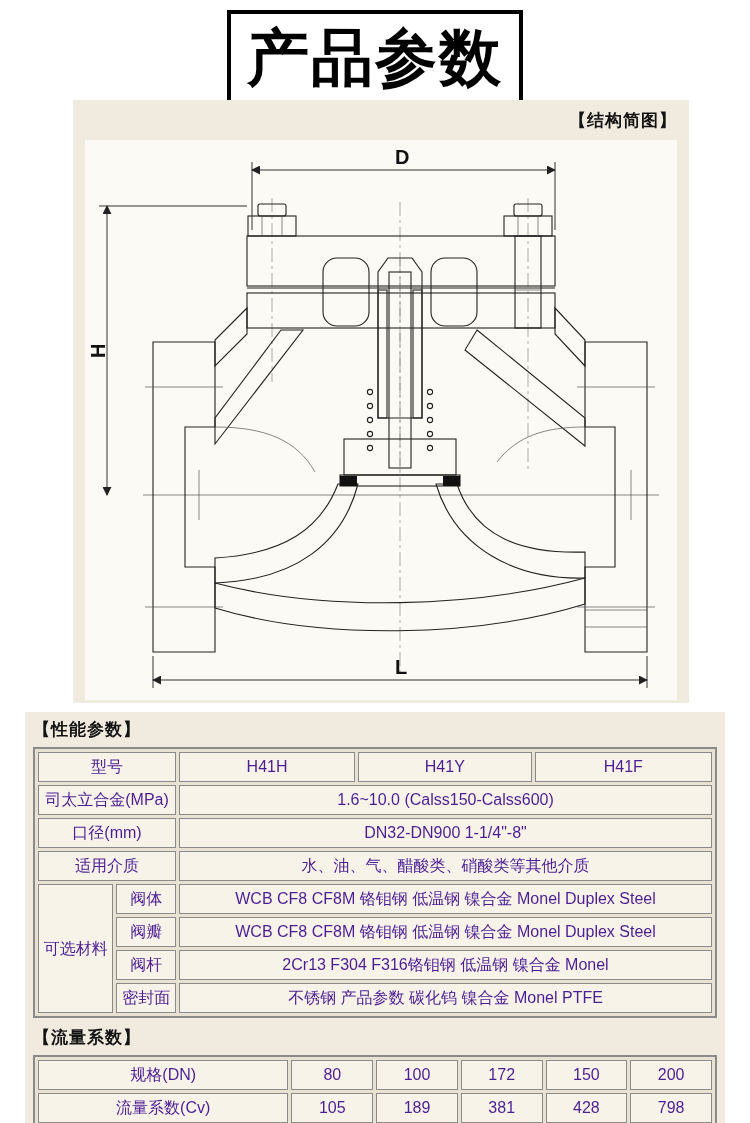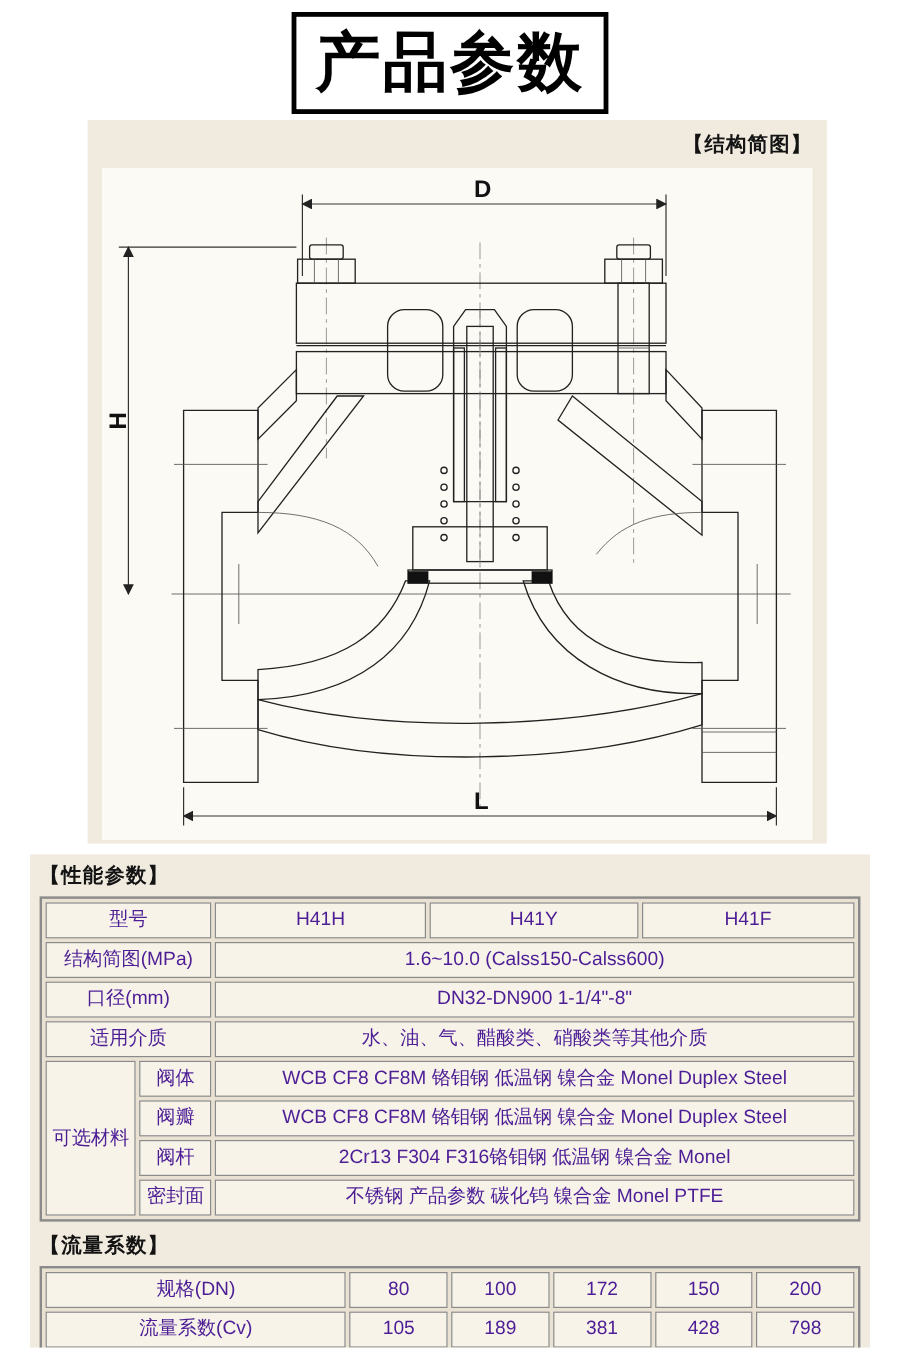--- a/index.html
+++ b/index.html
@@ -5,21 +5,21 @@
   html,body{margin:0;padding:0;}
   body{
     width:750px;height:1123px;position:relative;overflow:hidden;
     background:#ffffff;color:#1d1d1d;
     font-family:"Liberation Sans","DejaVu Sans",sans-serif;
   }
   
   .title-box{
     position:absolute;top:10px;left:50%;transform:translateX(-50%);
     border:4px solid #000;background:#fff;
-    padding:2px 16px;font-size:54px;font-weight:bold;letter-spacing:2px;color:#000;
+    padding:2px 16px;font-size:62px;font-weight:bold;letter-spacing:2px;color:#000;
     white-space:nowrap;
     text-align:right;
   }
   
   .panel{background:#f1ebdf;box-sizing:border-box;position:absolute;}
   .panel-diagram{left:73px;top:100px;width:616px;height:603px;padding:9px 12px;text-align:right;}
   .panel-params{left:25px;top:712px;width:700px;height:518px;padding:6px 8px;}
   .sec-label{font-size:17px;font-weight:bold;color:#131313;letter-spacing:1px;}
   .diagram-frame{margin-top:8px;width:592px;height:560px;background:#fcfaf4;}
   
@@ -165,21 +165,21 @@
         <col style="width:26.8%">
       </colgroup>
     <tbody>
         <tr>
       <td colspan="2">型号</td>
       <td>H41H</td>
       <td>H41Y</td>
       <td>H41F</td>
     </tr>
     <tr>
-      <td colspan="2">结构简图(MPa)</td>
+      <td colspan="2">司太立合金(MPa)</td>
       <td colspan="3">1.6~10.0 (Calss150-Calss600)</td>
     </tr>
     <tr>
       <td colspan="2">口径(mm)</td>
       <td colspan="3">DN32-DN900 1-1/4"-8"</td>
     </tr>
     <tr>
       <td colspan="2">适用介质</td>
       <td colspan="3">水、油、气、醋酸类、硝酸类等其他介质</td>
     </tr>

